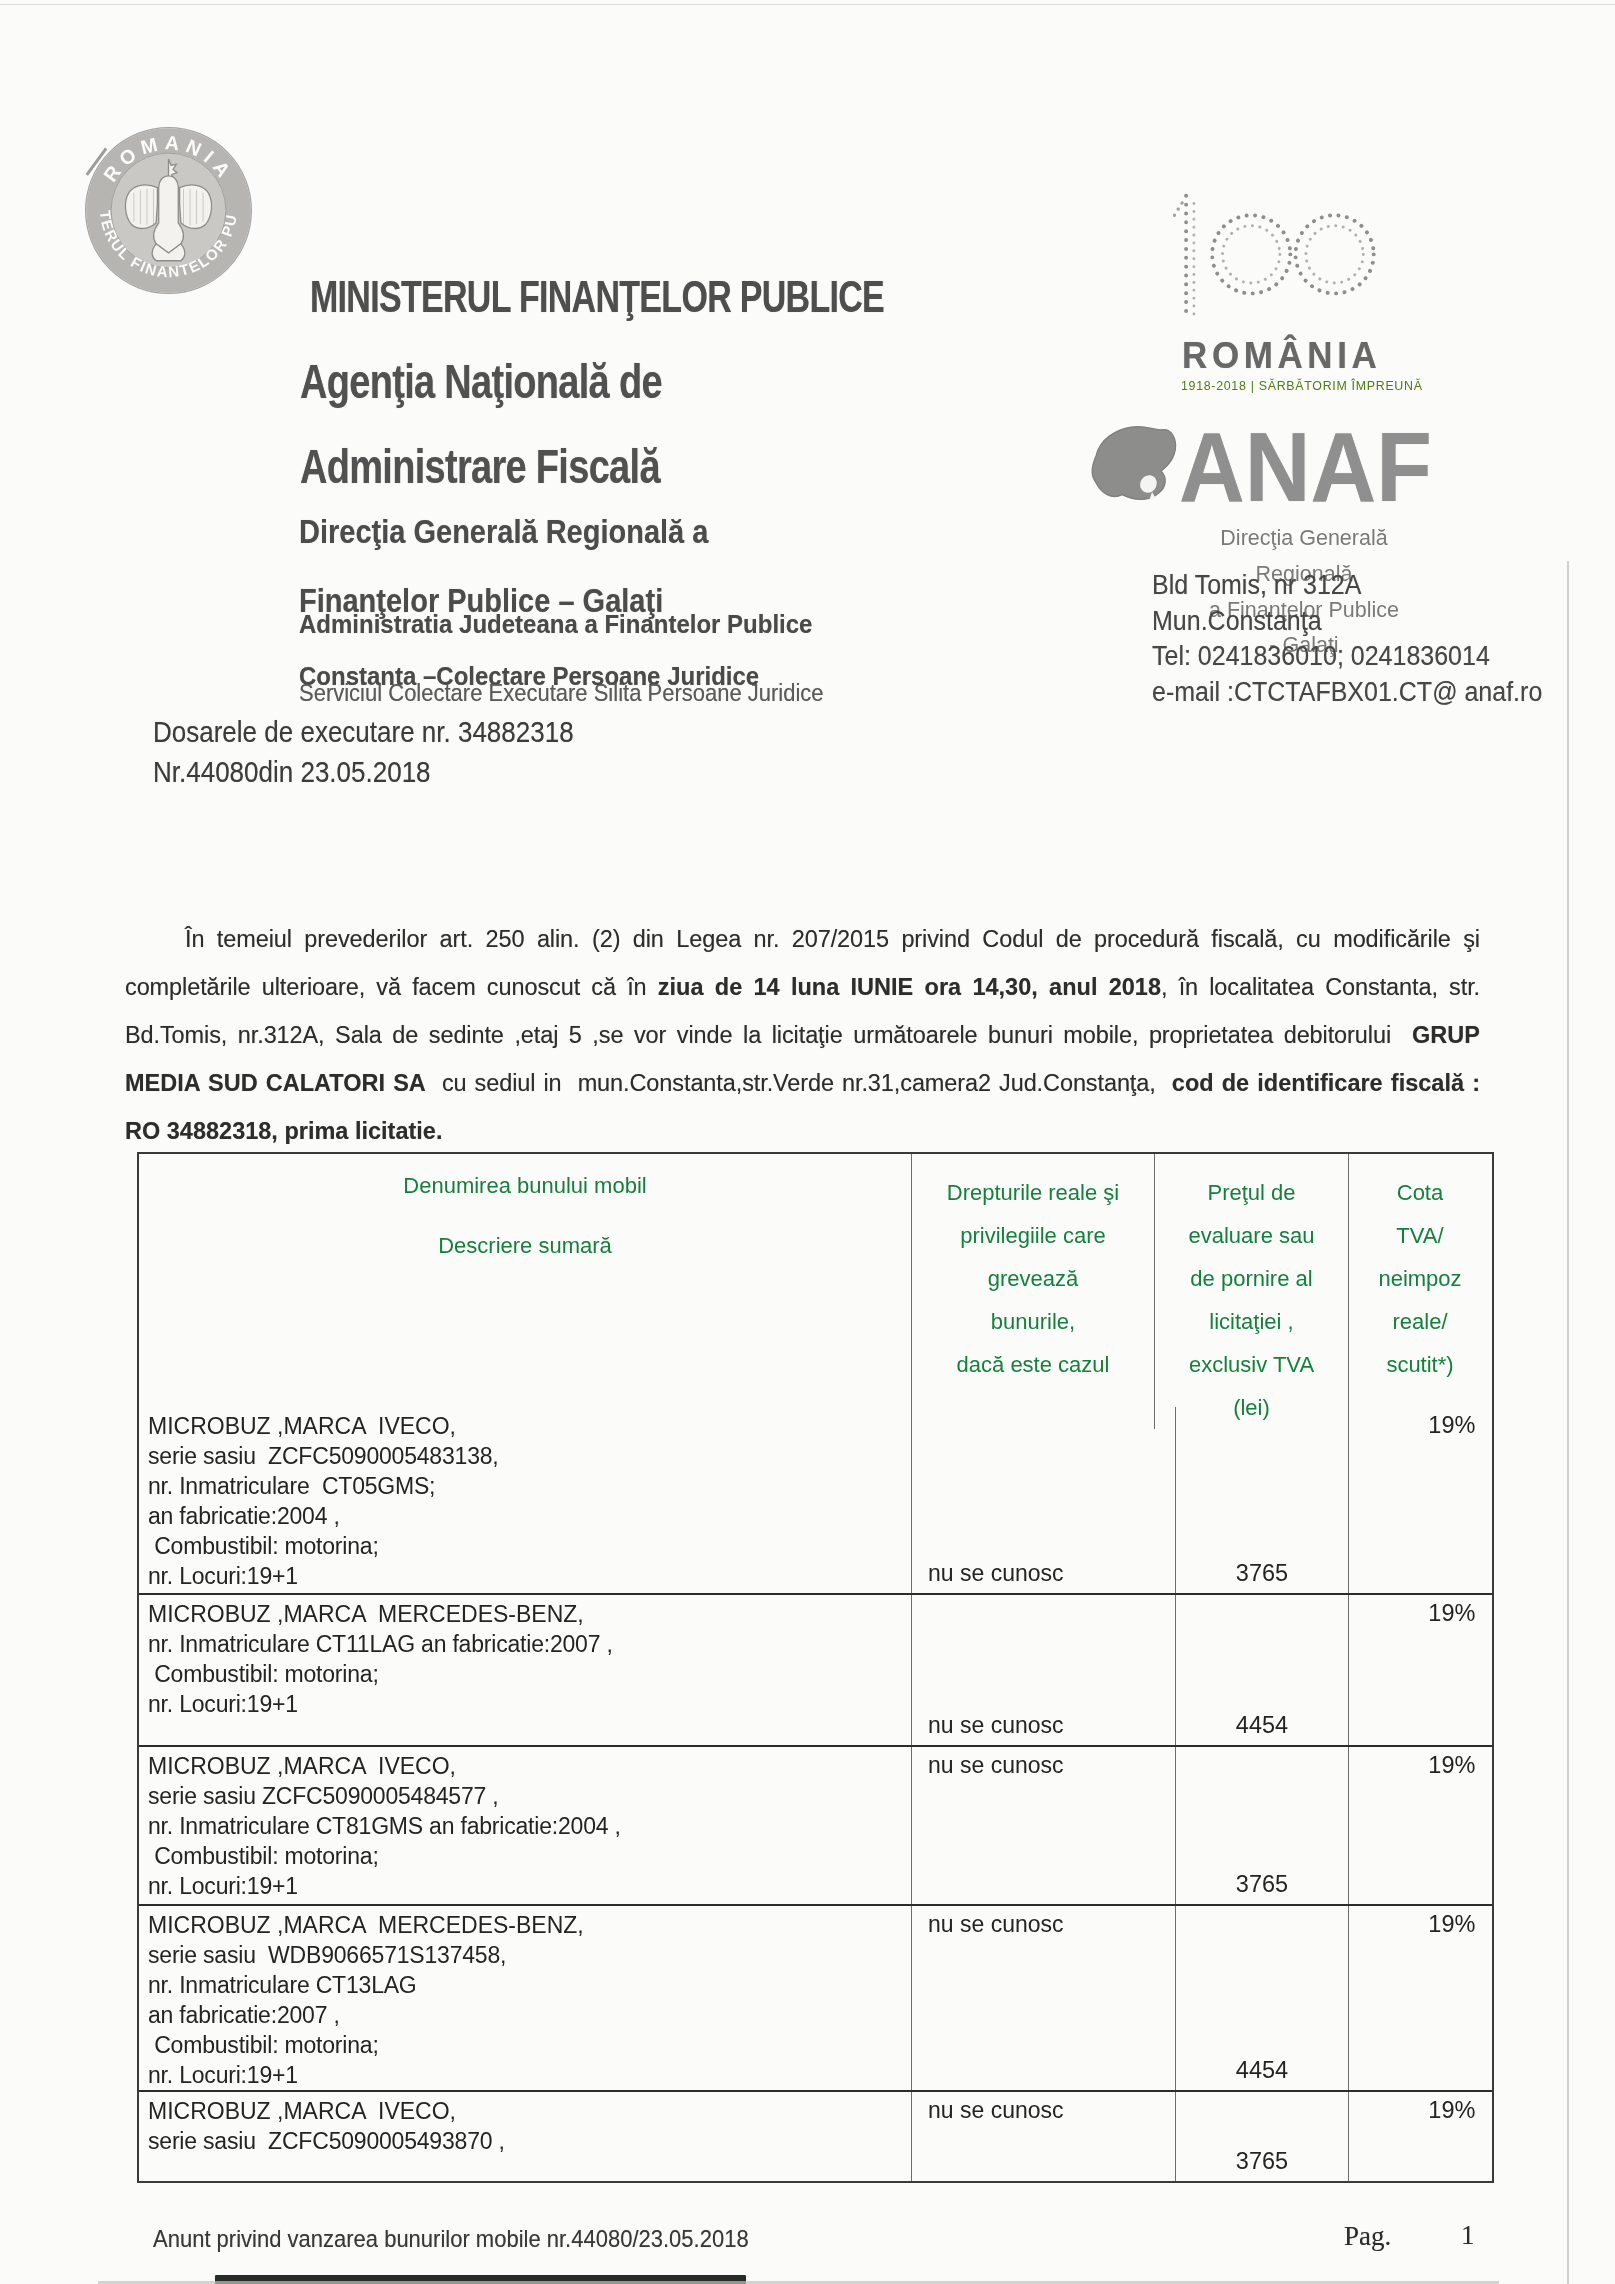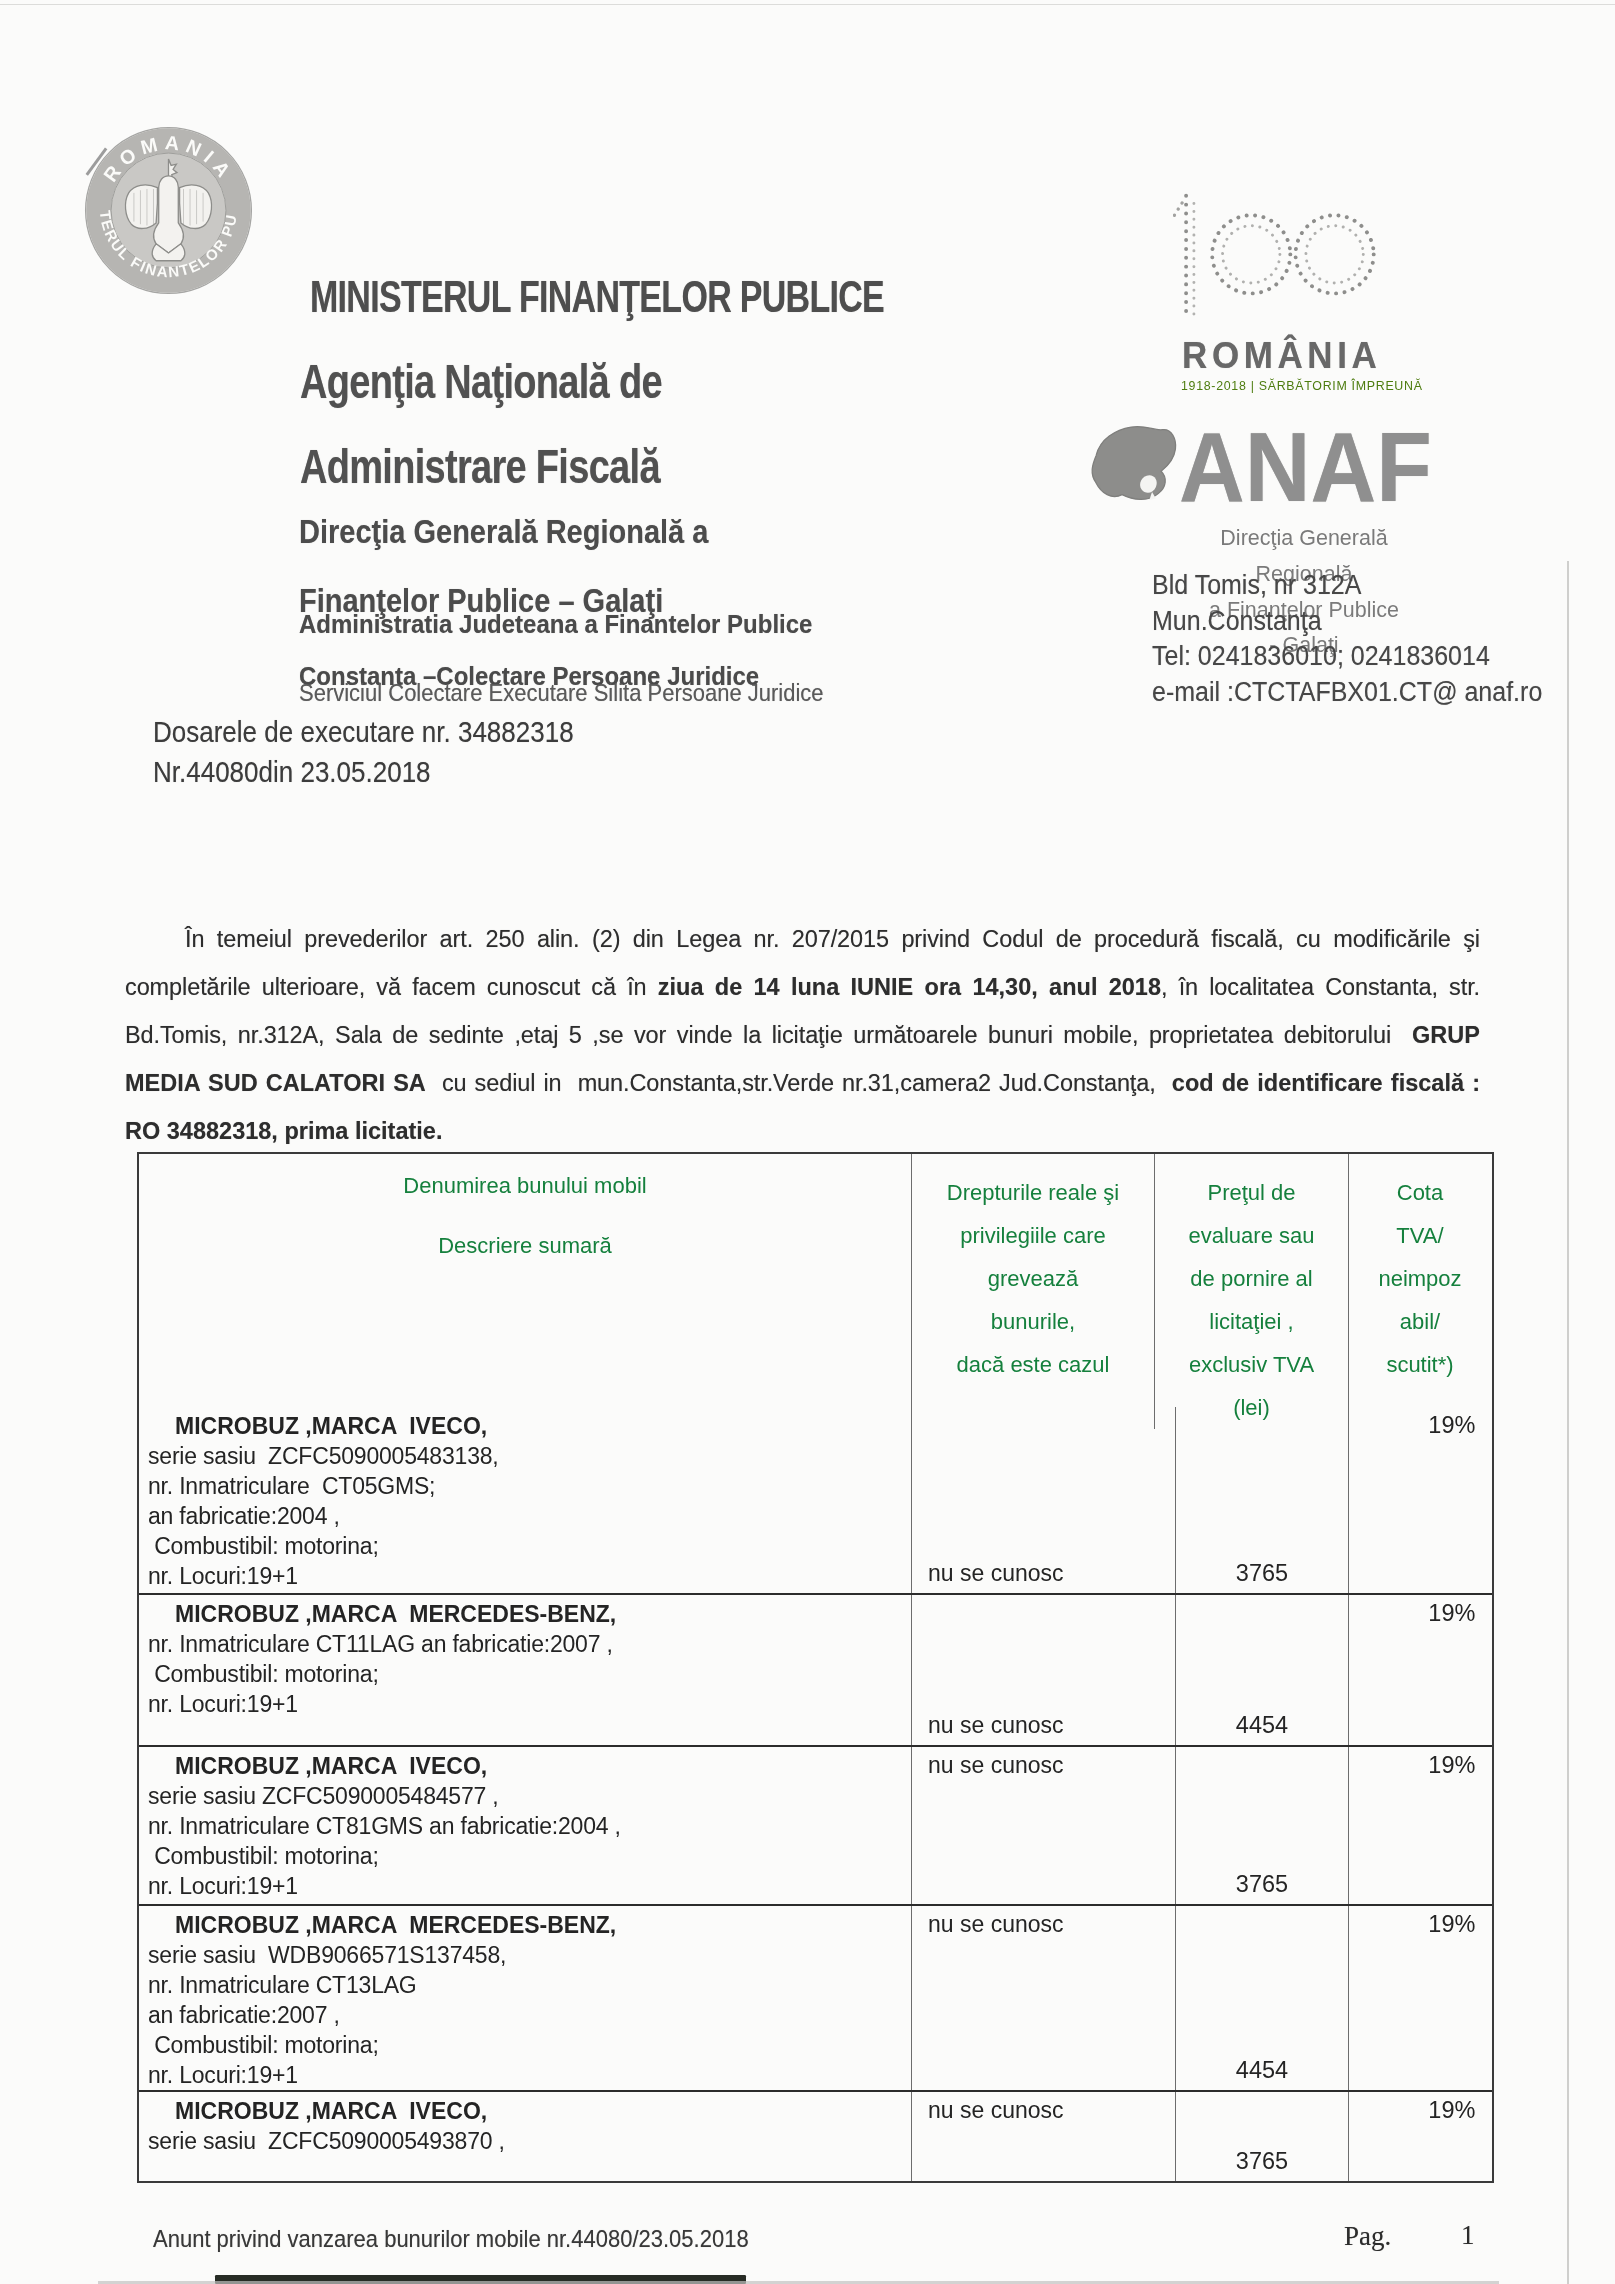--- a/index.html
+++ b/index.html
@@ -47,21 +47,21 @@
   .t-row + .t-row{border-top:2.6px solid #2c2c2c;}
   .t-cell{box-sizing:border-box;position:relative;}
   .t-cell + .t-cell{border-left:1.3px solid #6d6d6d;}
   .hdr .t-cell{font-size:22px;color:#15803d;text-align:center;}
   .hdr-line{line-height:43px;}
   .hdr-col1-line1{padding-top:17px;line-height:30px;}
   .hdr-col1-line2{padding-top:30px;line-height:30px;}
   .hdr-pad{padding-top:17px;}
   .cell-lines{padding:3.9px 0 0 9px;font-size:23px;line-height:30px;color:#242424;
     white-space:pre;letter-spacing:-0.2px;}
-  .cell-lines .ln-bold{font-weight:bold;letter-spacing:0;margin-left:27px;}
+  .cell-lines .ln-bold{font-weight:normal;letter-spacing:0;}
   .cell-flex{display:flex;flex-direction:column;font-size:23px;color:#242424;}
   .pos-top{justify-content:flex-start;padding-top:5.2px;}
   .pos-bottom{justify-content:flex-end;padding-bottom:6.5px;}
   .rights-cell{padding-left:16px;}
   .price-cell{text-align:center;font-size:23.5px;margin-left:21px;}
   .vat-cell{text-align:right;padding-right:15.6px;font-size:23.5px;}
 
   
   .footer-left{left:153px;top:2225px;font-size:22px;color:#383838;transform:scaleY(1.12);}
   .page-label{left:1344px;top:2221px;font-size:27px;color:#2c2c2c;
@@ -196,21 +196,21 @@
           <div class="hdr-line">evaluare sau</div>
           <div class="hdr-line">de pornire al</div>
           <div class="hdr-line">licitaţiei ,</div>
           <div class="hdr-line">exclusiv TVA</div>
           <div class="hdr-line">(lei)</div>
         </div>
       <div class="t-cell hdr-pad" id="hdr-col4">
           <div class="hdr-line">Cota</div>
           <div class="hdr-line">TVA/</div>
           <div class="hdr-line">neimpoz</div>
-          <div class="hdr-line">abil/</div>
+          <div class="hdr-line">reale/</div>
           <div class="hdr-line">scutit*)</div>
         </div>
     </div>
     <div id="table-body">
         <div class="t-row" style="height: 186px;">
           <div class="t-cell cell-lines"><div class="ln-bold">MICROBUZ ,MARCA  IVECO,</div><div>serie sasiu  ZCFC5090005483138,</div><div>nr. Inmatriculare  CT05GMS;</div><div>an fabricatie:2004 ,</div><div> Combustibil: motorina;</div><div>nr. Locuri:19+1</div></div>
           <div class="t-cell cell-flex rights-cell pos-bottom">
             <div>nu se cunosc</div>
           </div>
           <div class="t-cell cell-flex price-cell pos-bottom">

